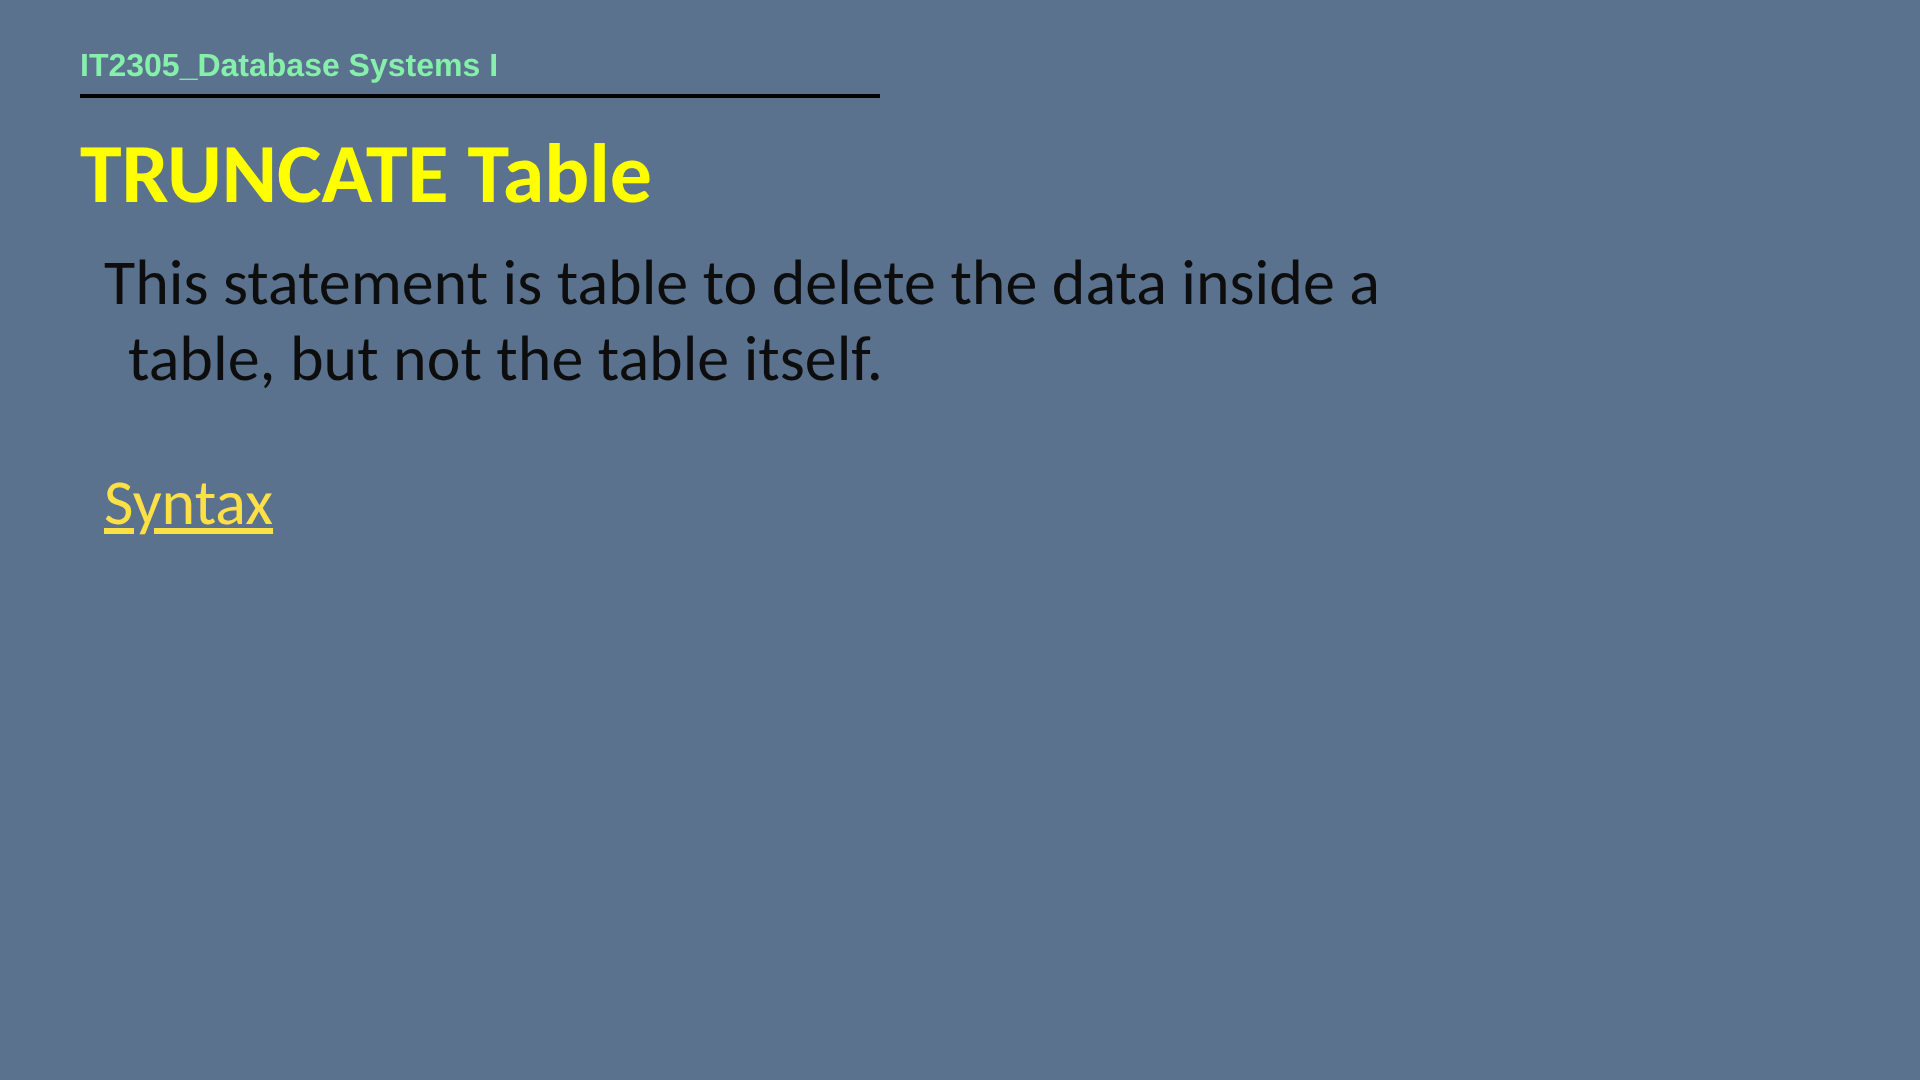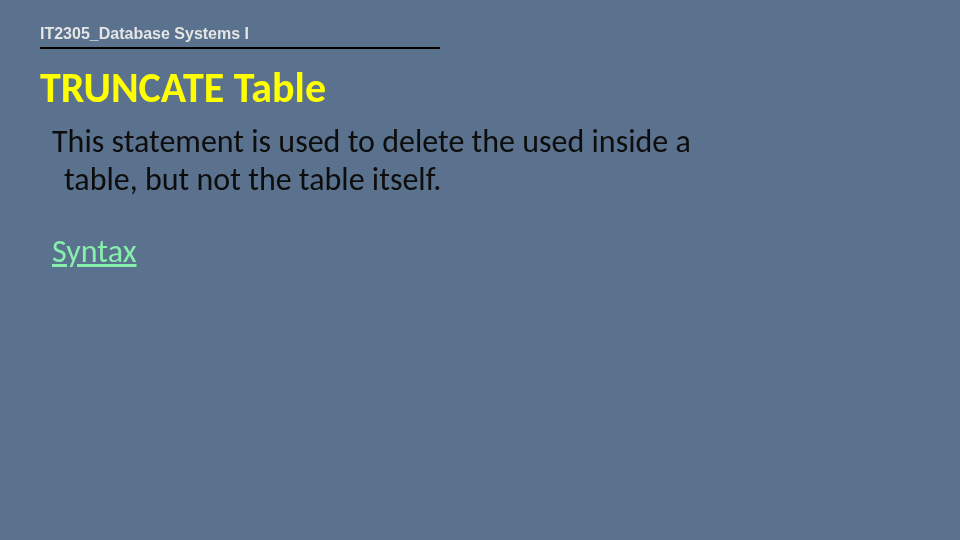--- a/index.html
+++ b/index.html
@@ -15,21 +15,21 @@
     width: 960px;
     height: 540px;
     position: relative;
     box-sizing: border-box;
     padding: 24px 40px 30px 40px;
   }
   .course-label {
     font-family: Arial, Helvetica, sans-serif;
     font-weight: 700;
     font-size: 16px;
-    color: #e5e5e5;
+    color: #86efac;
     letter-spacing: 0px;
     padding-bottom: 4px;
     border-bottom: 2px solid #000000;
     display: inline-block;
     width: 400px;
   }
   .title {
     margin-top: 18px;
     font-size: 42px;
     font-weight: 700;
@@ -45,21 +45,21 @@
   .body .desc {
     color: #0d0d0d;
     text-indent: -12px;
     margin-left: 12px;
     max-width: 660px;
   }
   .gap {
     height: 34px;
   }
   .syntax-label {
-    color: #86efac;
+    color: #fde047;
     text-decoration: underline;
   }
   .syntax-line {
     margin-top: 2px;
   }
   .kw {
     color: #ffff00;
   }
   .arg {
     color: #0d0d0d;
@@ -67,17 +67,17 @@
 </style>
 </head>
 <body>
 
 <div class="slide">
   <div class="course-label">IT2305_Database Systems I</div>
 
   <div class="title">TRUNCATE Table</div>
 
   <div class="body">
-    <div class="desc">This statement is used to delete the used inside a table, but not the table itself.</div>
+    <div class="desc">This statement is table to delete the data inside a table, but not the table itself.</div>
     <div class="gap"></div>
     <div class="syntax-label">Syntax</div>
   </div>
 </div>
 
 </body></html>

